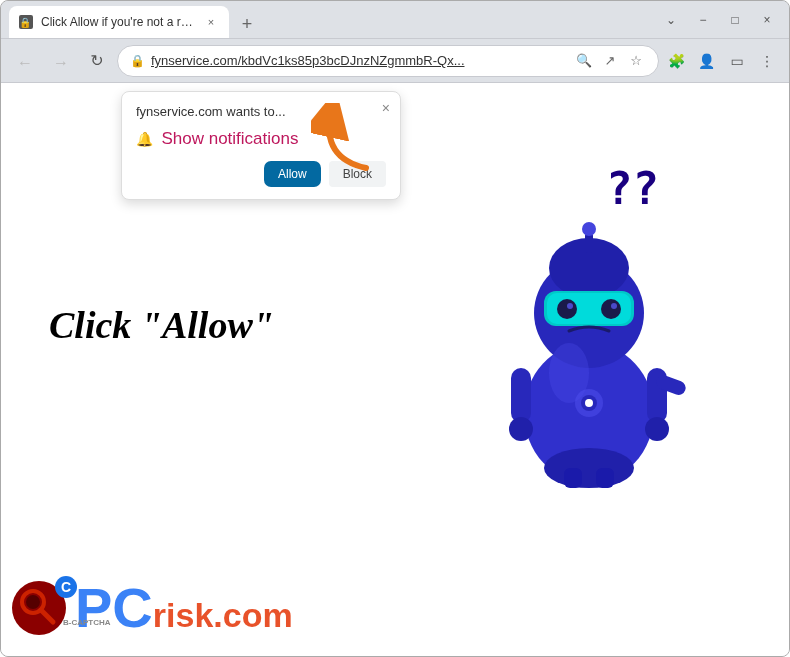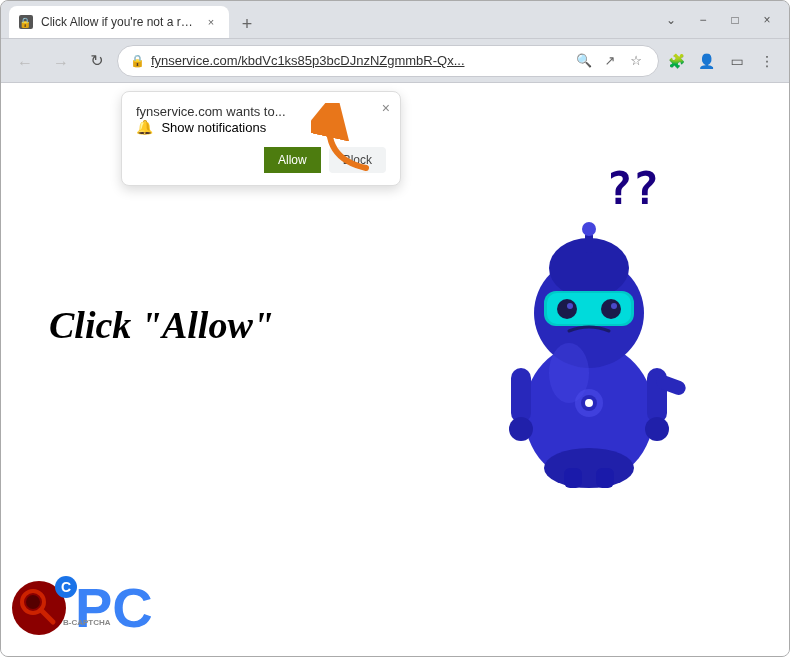--- a/index.html
+++ b/index.html
@@ -188,45 +188,46 @@
       position: absolute;
       top: 8px;
       right: 10px;
       color: #888;
       font-size: 14px;
       cursor: pointer;
     }
     .popup-site {
       font-size: 13px;
       color: #333;
+      margin-bottom: 10px;
     }
     .popup-row {
       display: flex;
       align-items: center;
       gap: 8px;
       margin-bottom: 12px;
     }
     .bell-icon {
       font-size: 14px;
       color: #555;
     }
     .popup-notif-text {
-      font-size: 13px;
-      color: #000000;
+      font-size: 17px;
+      color: #be185d;
     }
     .popup-buttons {
       display: flex;
       justify-content: flex-end;
       gap: 8px;
     }
     .btn-allow {
-      background: #4d7c0f;
+      background: #0369a1;
       color: #fff;
       border: none;
-      border-radius: 0;
+      border-radius: 7px;
       padding: 6px 14px;
       font-size: 12px;
       cursor: pointer;
     }
     .btn-block {
       background: #f1f3f4;
       color: #444;
       border: none;
       border-radius: 4px;
       padding: 6px 14px;
@@ -442,18 +443,19 @@
         </svg>
         
         <div style="position:absolute; top:38px; left:52px; font-size:8px; color:#888; white-space:nowrap; font-weight:bold;">B-CAPTCHA</div>
         
         <div style="position:absolute; top:-4px; left:44px; width:22px; height:22px; background:#1a73e8; border-radius:50%; display:flex; align-items:center; justify-content:center; font-size:14px; font-weight:900; color:#fff; font-family:Arial;">C</div>
       </div>
 
       <div>
         <div class="pcrisk-full">
           <span style="font-size:56px; font-weight:900; color:#3b82f6; font-family:Liberation Sans, sans-serif; line-height:1;">PC</span>
+          <span style="font-size:34px; font-weight:700; color:#e8522a; font-family:Arial,sans-serif; line-height:1;">risk.com</span>
         </div>
       </div>
     </div>
 
   </div>
 </div>
 
 </body></html>

